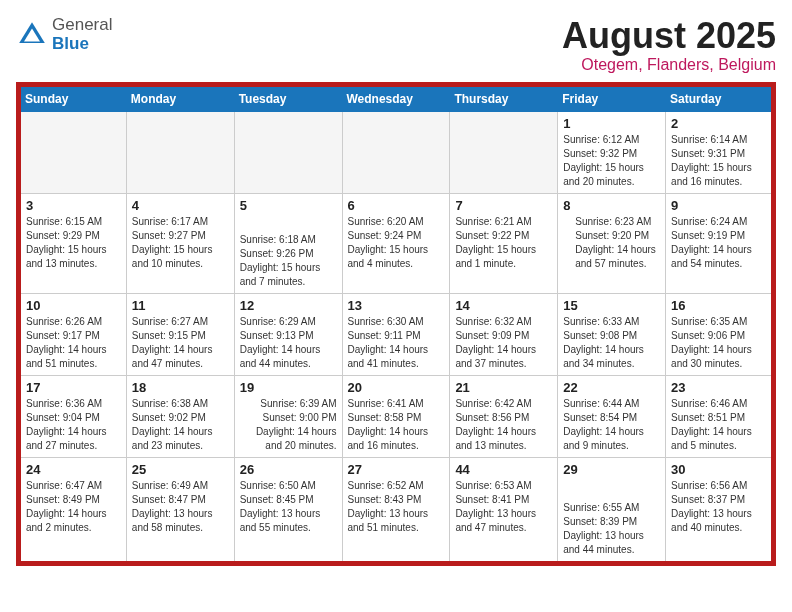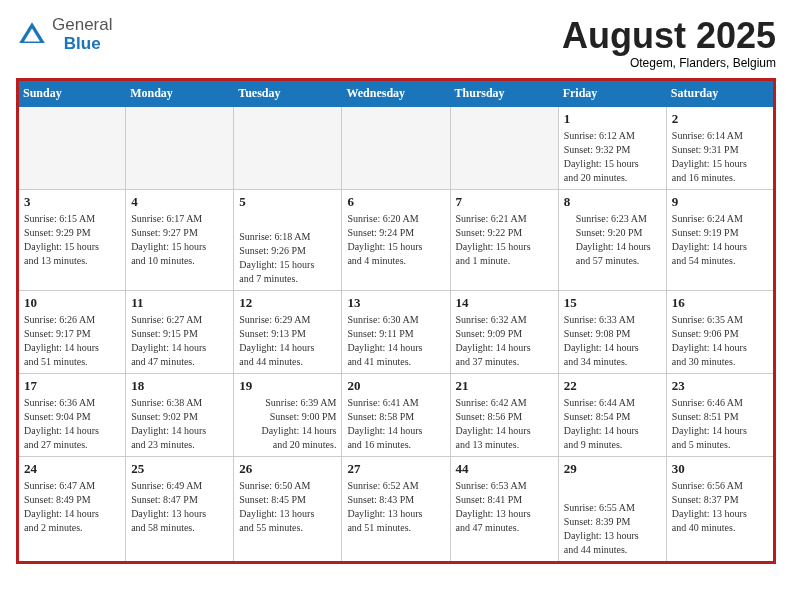--- a/index.html
+++ b/index.html
@@ -19,45 +19,43 @@
     .logo {
       display: flex;
       align-items: center;
       gap: 4px;
     }
     .logo-text {
       font-size: 18px;
       font-weight: normal;
       color: #333;
       line-height: 1.1;
-      text-align: center;
     }
     .logo-text span { display: block; }
     .logo-text .general { font-size: 17px; color: #555; }
     .logo-text .blue { font-size: 17px; color: #1a75bb; font-weight: bold; }
     .logo-icon {
       width: 32px;
       height: 32px;
     }
     .title-area { text-align: right; }
     .month-title {
       font-size: 36px;
       font-weight: bold;
       color: #222;
       line-height: 1.1;
     }
     .subtitle {
-      font-size: 12px;
-      color: #000000;
+      font-size: 16px;
+      color: #be185d;
     }
     .calendar {
       width: 100%;
       border-collapse: collapse;
-      border: 3px solid #b91c1c;
-      font-family: Liberation Serif, serif;
+      border: 5px solid #b91c1c;
     }
     .calendar th {
       background: #1a75bb;
       color: #fff;
       font-size: 12px;
       font-weight: bold;
       padding: 5px 4px;
       border: 1px solid #1a75bb;
       text-align: left;
     }

